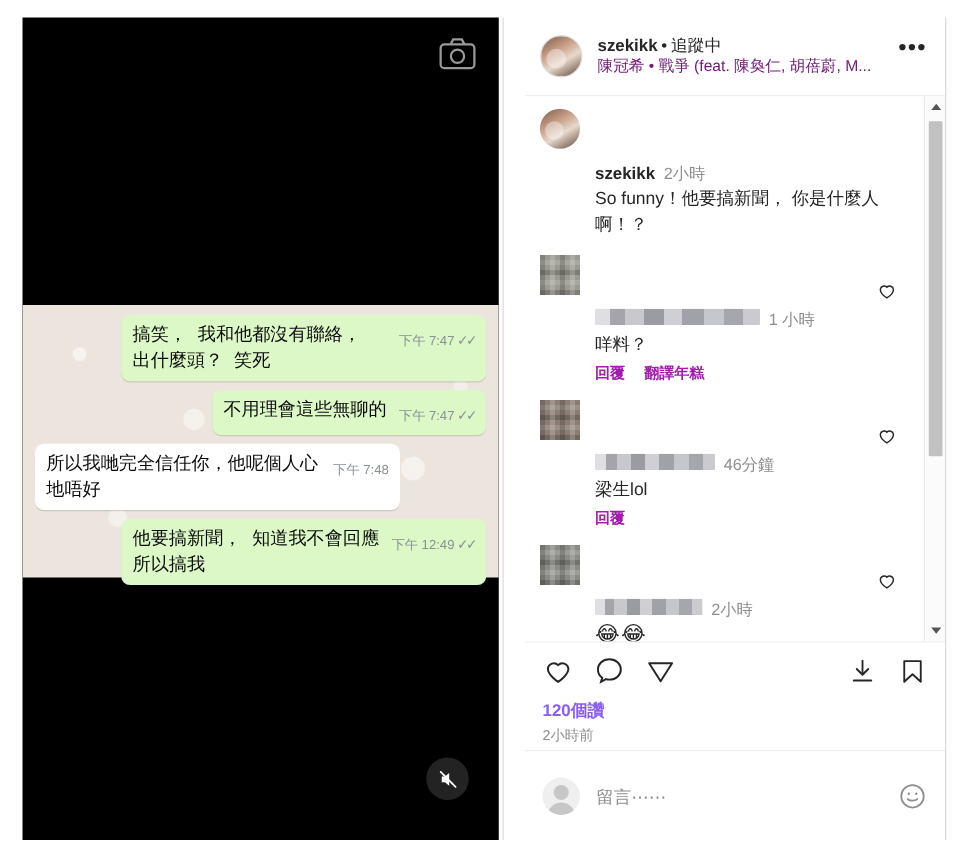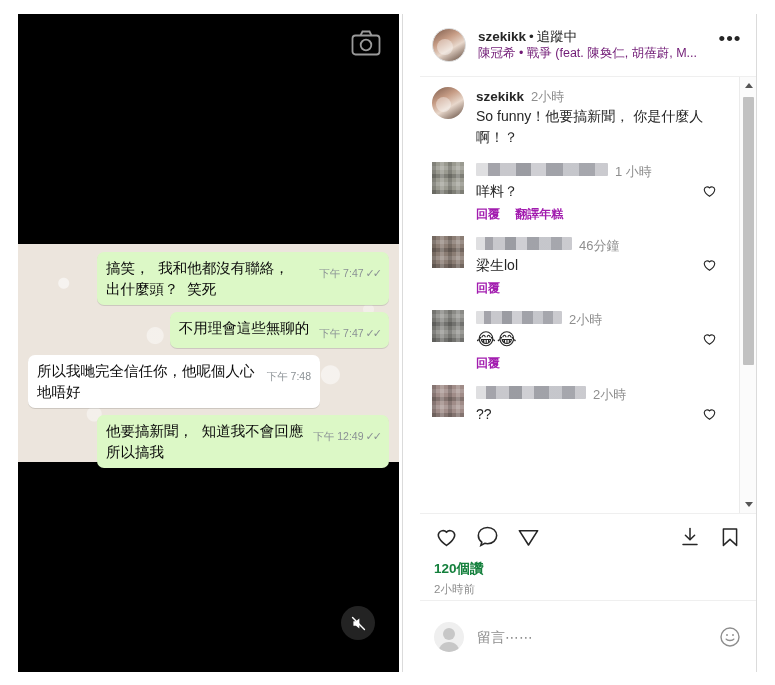--- a/index.html
+++ b/index.html
@@ -152,21 +152,21 @@
     display: inline-block; height: 13px; border-radius: 1px;
     background-color: #b9b9bd;
     background-image:
       linear-gradient(90deg, rgba(255,255,255,0.55) 0 9%, rgba(150,150,158,0.6) 9% 18%,
         rgba(215,215,220,0.5) 18% 30%, rgba(130,132,140,0.55) 30% 42%,
         rgba(225,225,230,0.55) 42% 53%, rgba(145,147,155,0.6) 53% 66%,
         rgba(210,212,218,0.5) 66% 78%, rgba(150,152,160,0.55) 78% 90%,
         rgba(220,220,225,0.5) 90% 100%);
     vertical-align: middle; margin-right: 7px;
   }
-  .cmt-time { font-size: 13px; color: #8e8e8e; line-height: 19px; }
+  .cmt-time { font-size: 13px; color: #8e8e8e; line-height: 19px; margin-top: 42px; }
   .cmt-text {
     font-size: 14px; color: #262626; line-height: 21px; word-break: break-word;
     padding-right: 6px;
   }
   .cmt-text.emoji { font-size: 17px; line-height: 22px; letter-spacing: 1px; }
   .cmt-actions { margin-top: 4px; font-size: 12px; color: #a21caf; line-height: 16px; }
   .cmt-actions span { margin-right: 12px; font-weight: 600; cursor: pointer; }
   .cmt-like { flex: 0 0 28px; display: flex; align-items: flex-start; padding-top: 20px; }
 
   
@@ -191,21 +191,21 @@
 
   
   .ig-actions {
     flex: 0 0 46px;
     display: flex; align-items: center;
     padding: 0 14px; border-top: 1px solid #efefef;
   }
   .act-left { display: flex; align-items: center; gap: 16px; }
   .act-right { margin-left: auto; display: flex; align-items: center; gap: 16px; }
   .ig-likes { flex: 0 0 auto; padding: 0 14px 2px 14px; }
-  .likes-count { font-size: 13.5px; font-weight: 700; color: #15803d; line-height: 19px; }
+  .likes-count { font-size: 13.5px; font-weight: 700; color: #8b5cf6; line-height: 19px; }
   .post-time { font-size: 11.5px; color: #8e8e8e; line-height: 18px; margin-top: 2px; }
   .ig-addcmt {
     flex: 0 0 72px; margin-top: auto;
     display: flex; align-items: center;
     padding: 0 14px; border-top: 1px solid #efefef;
   }
   .addcmt-av {
     width: 30px; height: 30px; border-radius: 50%; flex: 0 0 30px;
     background: #efefef; position: relative; overflow: hidden;
   }

